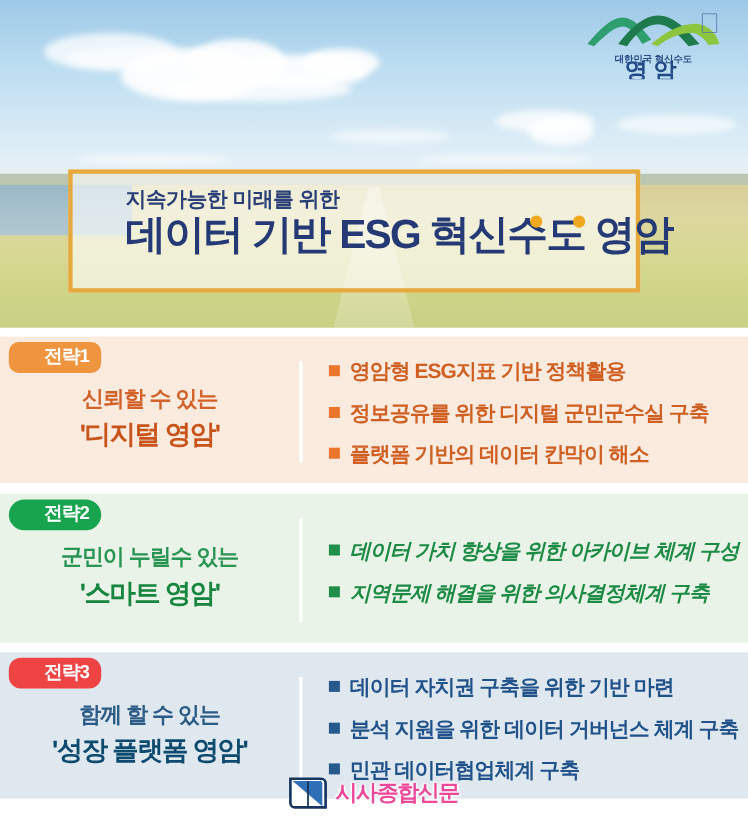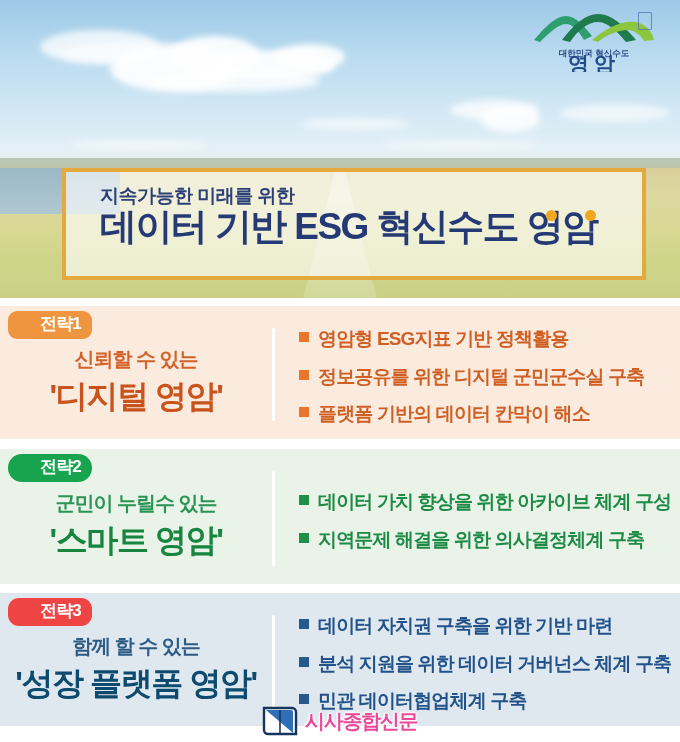--- a/index.html
+++ b/index.html
@@ -108,26 +108,26 @@
     right: 4px; top: 2px;
     width: 12px; height: 16px;
     border: 1px solid #4c6fa8;
     border-radius: 1px;
     opacity: .7;
   }
 
   
   .title-panel {
     position: absolute;
-    left: 62px; top: 168px;
-    width: 584px; height: 112px;
+    left: 62px; top: 154px;
+    width: 520px; height: 112px;
     box-sizing: border-box;
     border: 4px solid #e6a93d;
     background: rgba(255,255,255,.62);
-    padding: 14px 22px 0 34px;
+    padding: 14px 22px 0 48px;
   }
   .title-kicker {
     font-size: 19px;
     font-weight: bold;
     color: #2b4076;
     letter-spacing: -0.5px;
     line-height: 1;
     margin: 0 0 2px 0;
   }
   .title-main {
@@ -195,21 +195,21 @@
   }
   .lead-sub {
     font-size: 20px;
     font-weight: bold;
     letter-spacing: -1px;
     line-height: 1.2;
     margin-bottom: 7px;
     white-space: nowrap;
   }
   .lead-main {
-    font-size: 32px;
+    font-size: 24px;
     font-weight: bold;
     letter-spacing: -1.4px;
     line-height: 1.15;
     white-space: nowrap;
   }
   .s1 .lead-sub  { color: #d2622a; }
   .s1 .lead-main { color: #c8541c; }
   .s2 .lead-sub  { color: #2a9455; }
   .s2 .lead-main { color: #17843f; }
   .s3 .lead-sub  { color: #2c5b85; }
@@ -245,21 +245,21 @@
   .s2 .bullet-mark { background: #1f8f4a; }
   .s3 .bullet-mark { background: #26598c; }
   .bullet-text {
     font-size: 19px;
     font-weight: bold;
     letter-spacing: -0.85px;
     line-height: 1.25;
     white-space: nowrap;
   }
   .s1 .bullet-text { color: #cf5f23; }
-  .s2 .bullet-text { color: #1d8a46; }
+  .s2 .bullet-text { color: #1d8a46; font-style: italic; }
   .s3 .bullet-text { color: #21538a; }
 
   
   .watermark {
     position: absolute;
     left: 262px; bottom: 4px;
     display: flex;
     align-items: center;
     gap: 7px;
     z-index: 20;

